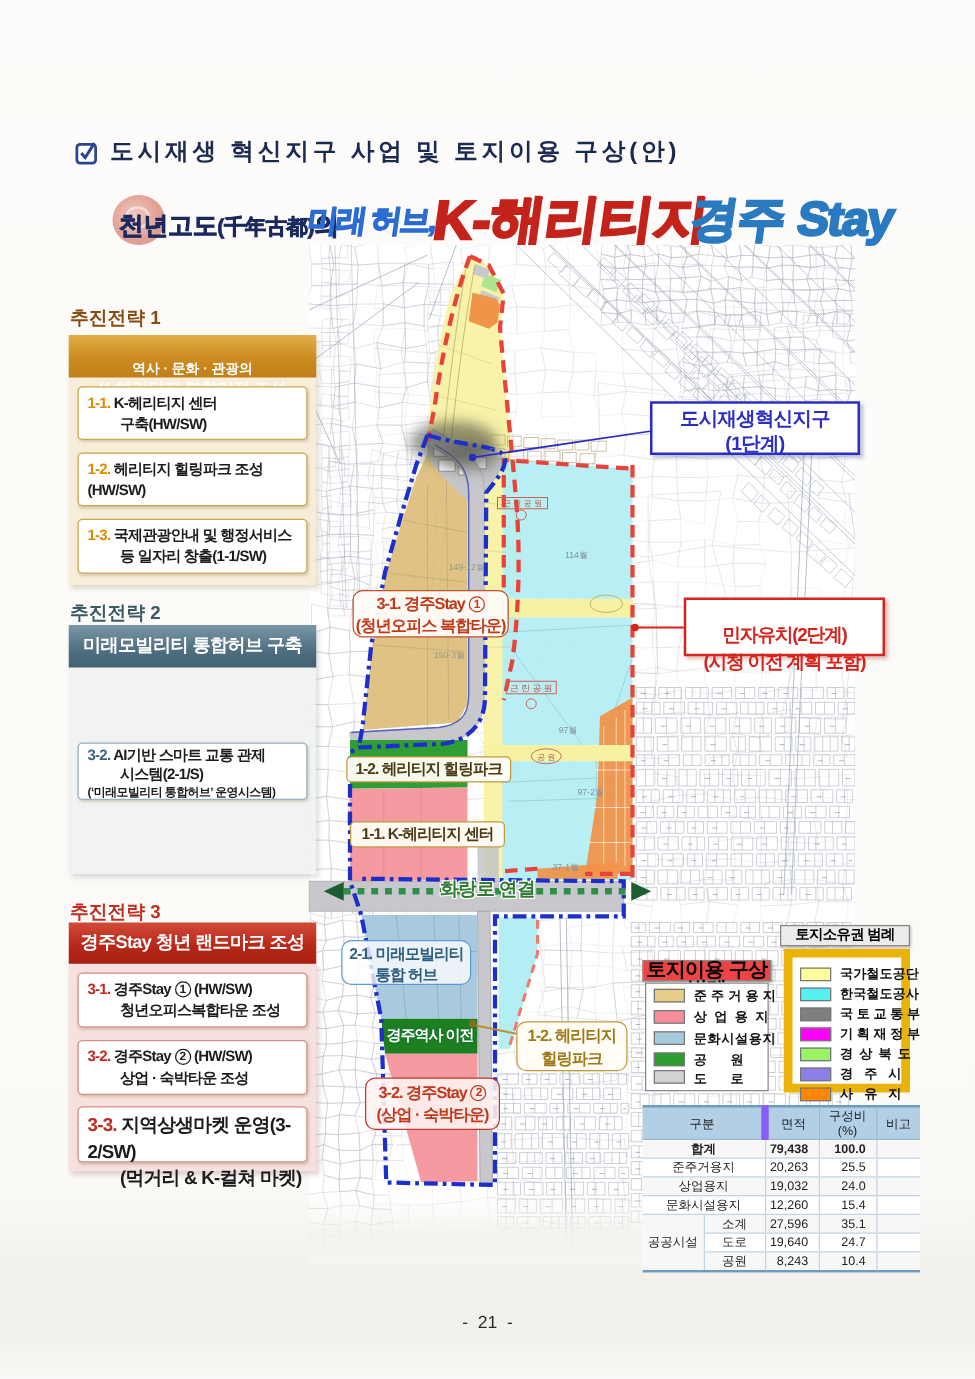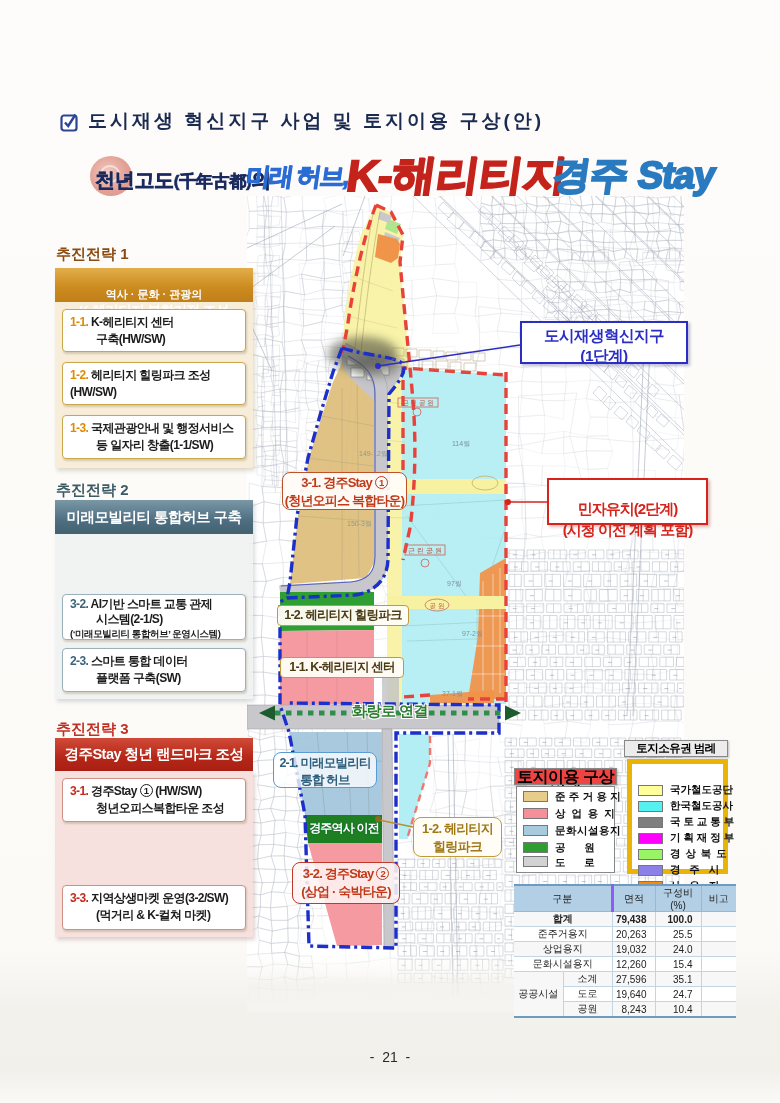--- a/index.html
+++ b/index.html
@@ -201,33 +201,33 @@
 
 <div class="abs" style="left:56px;top:481px;font-size:15px;font-weight:bold;color:#3c5a66;text-shadow:0 0 2px #fff">추진전략 2</div>
 
 <div class="abs" style="left:55px;top:500px;width:198px;height:199px;background:rgba(238,240,240,0.82);box-shadow:2px 3px 4px rgba(80,90,100,.2)">
 
 <div class="panel-head" style="position:absolute;left:0;top:0;width:198px;height:34px;background:linear-gradient(180deg,#7a97a5 0%,#4e6f82 60%,#43616f 100%);font-size:14.5px;line-height:34px;letter-spacing:-0.5px">미래모빌리티 통합허브 구축</div>
 
 
 <div class="wbox" style="left:7px;top:94px;width:184px;height:46px;border:1.3px solid #9ab0ba;font-size:12px;letter-spacing:-0.6px;padding:2px 0 0 7px;line-height:1.22"><span class="num" style="color:#3c6478">3-2.</span> AI기반 스마트 교통 관제<br><span style="padding-left:26px">시스템(2-1/S)</span><br><span style="font-size:9.5px;letter-spacing:-0.4px">(‘미래모빌리티 통합허브’ 운영시스템)</span></div>
 
-<div class="wbox" style="left:7px;top:148px;width:184px;height:44px;border:1.3px solid #9ab0ba;font-size:12px;letter-spacing:-0.6px;padding:4px 0 0 7px;line-height:1.4"><span class="num" style="color:#3c6478">2-3.</span> 스마트 통합 데이터<br><span style="padding-left:26px">플랫폼 구축(SW)</span></div>
 </div>
 
 <div class="abs" style="left:56px;top:720px;font-size:15px;font-weight:bold;color:#c03022;text-shadow:0 0 2px #fff">추진전략 3</div>
 
 <div class="abs" style="left:55px;top:770px;width:198px;height:167px;background:rgba(246,222,218,0.9);box-shadow:2px 3px 4px rgba(120,60,50,.22)">
 
 <div class="panel-head" style="position:absolute;left:0;top:-32px;width:198px;height:33px;background:linear-gradient(180deg,#d14a38 0%,#b52718 60%,#a82013 100%);font-size:14.5px;line-height:32px;letter-spacing:-0.5px">경주Stay 청년 랜드마크 조성</div>
 
 <div class="wbox" style="left:7px;top:8px;width:184px;height:44px;border:1.3px solid #cf9088;font-size:12px;letter-spacing:-0.6px;padding:4px 0 0 7px;line-height:1.4"><span class="num" style="color:#c22a1c">3-1.</span> 경주Stay <span class="circ">1</span> (HW/SW)<br><span style="padding-left:26px">청년오피스복합타운 조성</span></div>
 
-
-<div class="wbox" style="left:7px;top:115px;width:184px;height:45px;border:1.3px solid #cf9088;font-size:12px;letter-spacing:-0.6px;padding:4px 0 0 7px;line-height:1.4"><span class="num" style="color:#c22a1c">3-3.</span> 지역상생마켓 운영(3-2/SW)<br><span style="padding-left:26px">(먹거리 &amp; K-컬쳐 마켓)</span></div>
+<div class="wbox" style="left:7px;top:62px;width:184px;height:44px;border:1.3px solid #cf9088;font-size:12px;letter-spacing:-0.6px;padding:4px 0 0 7px;line-height:1.4"><span class="num" style="color:#c22a1c">3-2.</span> 경주Stay <span class="circ">2</span> (HW/SW)<br><span style="padding-left:26px">상업 · 숙박타운 조성</span></div>
+
+<div class="wbox" style="left:7px;top:115px;width:184px;height:45px;border:1.3px solid #cf9088;font-size:15px;letter-spacing:-0.6px;padding:4px 0 0 7px;line-height:1.4"><span class="num" style="color:#c22a1c">3-3.</span> 지역상생마켓 운영(3-2/SW)<br><span style="padding-left:26px">(먹거리 &amp; K-컬쳐 마켓)</span></div>
 </div>
 
 <div class="abs" style="left:282px;top:472px;width:125px;height:38px;background:rgba(255,252,248,0.95);border:1.6px solid #c05028;border-radius:8px;color:#c03a1a;font-size:13px;font-weight:bold;text-align:center;line-height:1.4;padding-top:1px;letter-spacing:-0.8px">3-1. 경주Stay <span class="circ" style="border-color:#c03a1a">1</span><br>(청년오피스 복합타운)</div>
 
 <div class="abs" style="left:277px;top:605px;width:132px;height:21px;background:rgba(255,253,246,0.96);border:1.4px solid #c29a3a;border-radius:4px;color:#4a3b14;font-size:12.5px;font-weight:bold;text-align:center;line-height:18px;letter-spacing:-0.8px">1-2. 헤리티지 힐링파크</div>
 
 <div class="abs" style="left:280px;top:657px;width:124px;height:21px;background:rgba(255,253,246,0.96);border:1.4px solid #c29a3a;border-radius:4px;color:#4a3b14;font-size:12.5px;font-weight:bold;text-align:center;line-height:18px;letter-spacing:-0.8px">1-1. K-헤리티지 센터</div>
 
 <div class="abs" style="left:325px;top:702px;width:130px;text-align:center;font-size:15px;font-weight:bold;color:#2e7d32;letter-spacing:-0.5px;text-shadow:-1px -1px 0 #fff,1px -1px 0 #fff,-1px 1px 0 #fff,1px 1px 0 #fff">화랑로 연결</div>
 
@@ -272,21 +272,21 @@
       <span style="font-size:10.5px;font-weight:bold;color:#111;white-space:nowrap;letter-spacing:-0.5px">공&nbsp;&nbsp;&nbsp;&nbsp;&nbsp;&nbsp;&nbsp;&nbsp;원</span>
     </div>
 <div style="display:flex;align-items:flex-start;height:17px">
       <span style="width:25px;height:11px;background:#d2d2d2;border:0.8px solid #777;margin:0 7px 0 6px;flex:none"></span>
       <span style="font-size:10.5px;font-weight:bold;color:#111;white-space:nowrap;letter-spacing:-0.5px">도&nbsp;&nbsp;&nbsp;&nbsp;&nbsp;&nbsp;&nbsp;&nbsp;로</span>
     </div>
 </div>
 
 <div class="abs" style="left:624px;top:740px;width:104px;height:17px;background:#ececec;border:1px solid #888;box-shadow:1px 1px 2px rgba(0,0,0,.25);font-size:11.5px;font-weight:bold;text-align:center;line-height:15px;letter-spacing:-0.5px">토지소유권 범례</div>
 
-<div class="abs" style="left:627px;top:759px;width:101px;height:115px;background:#fff;border:5px solid #eab308;padding-top:18px">
+<div class="abs" style="left:627px;top:759px;width:101px;height:115px;background:#fff;border:7px solid #eab308;padding-top:5px">
 <div style="display:flex;align-items:center;height:16px">
       <span style="width:25px;height:11px;background:#ffff99;border:0.8px solid #777;margin:0 7px 0 6px;flex:none"></span>
       <span style="font-size:10.5px;font-weight:bold;color:#111;white-space:nowrap;letter-spacing:0px">국가철도공단</span>
     </div>
 <div style="display:flex;align-items:center;height:16px">
       <span style="width:25px;height:11px;background:#55f0f0;border:0.8px solid #777;margin:0 7px 0 6px;flex:none"></span>
       <span style="font-size:10.5px;font-weight:bold;color:#111;white-space:nowrap;letter-spacing:0px">한국철도공사</span>
     </div>
 <div style="display:flex;align-items:center;height:16px">
       <span style="width:25px;height:11px;background:#7f7f7f;border:0.8px solid #777;margin:0 7px 0 6px;flex:none"></span>
@@ -308,21 +308,21 @@
       <span style="width:25px;height:11px;background:#ff8800;border:0.8px solid #777;margin:0 7px 0 6px;flex:none"></span>
       <span style="font-size:10.5px;font-weight:bold;color:#111;white-space:nowrap;letter-spacing:1px">사&nbsp;&nbsp;유&nbsp;&nbsp;지</span>
     </div>
 </div>
 
 <div class="abs" style="left:514px;top:884px;width:222px;background:#fff">
 <table style="border-collapse:collapse;width:222px;font-size:10px;color:#222">
 <tbody>
         <tr style="background:#b3cfe5;height:15px">
 <td colspan="2" style="border-top:2px solid #6d9cc0;border-bottom:1px solid #9ab8d0;text-align:center;width:98px">구분</td>
-<td style="border-top:2px solid #6d9cc0;border-bottom:1px solid #9ab8d0;border-left:3px solid #8b5cf6;text-align:center;width:43px">면적</td>
+<td style="border-top:2px solid #6d9cc0;border-bottom:1px solid #9ab8d0;border-left:6px solid #8b5cf6;text-align:center;width:43px">면적</td>
 <td style="border-top:2px solid #6d9cc0;border-bottom:1px solid #9ab8d0;border-left:1px solid #9ab8d0;text-align:center;width:46px">구성비(%)</td>
 <td style="border-top:2px solid #6d9cc0;border-bottom:1px solid #9ab8d0;border-left:1px solid #9ab8d0;text-align:center;width:35px">비고</td>
         </tr>
 <tr style="height:15px;background:#f7f7f7">
           <td colspan="2" style="border-bottom:1px solid #c3d4e2;text-align:center;font-weight:bold">합계</td>
           <td style="border-bottom:1px solid #c3d4e2;border-left:1px solid #c3d4e2;text-align:right;padding-right:8px;font-weight:bold">79,438</td>
           <td style="border-bottom:1px solid #c3d4e2;border-left:1px solid #c3d4e2;text-align:right;padding-right:8px;font-weight:bold">100.0</td>
           <td style="border-bottom:1px solid #c3d4e2;border-left:1px solid #c3d4e2"></td>
         </tr>
 <tr style="height:15px">

